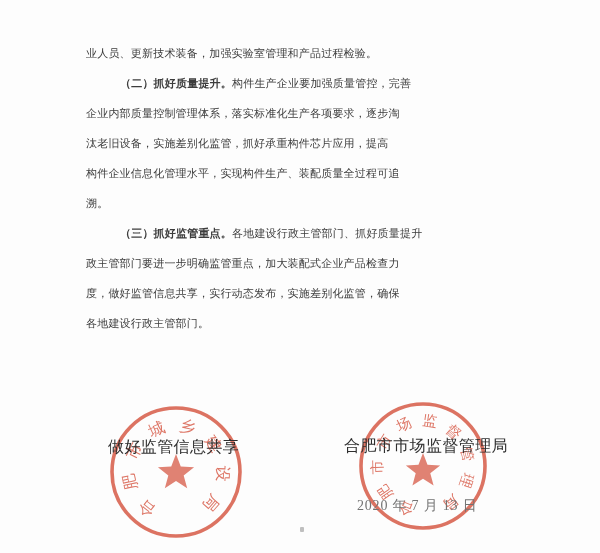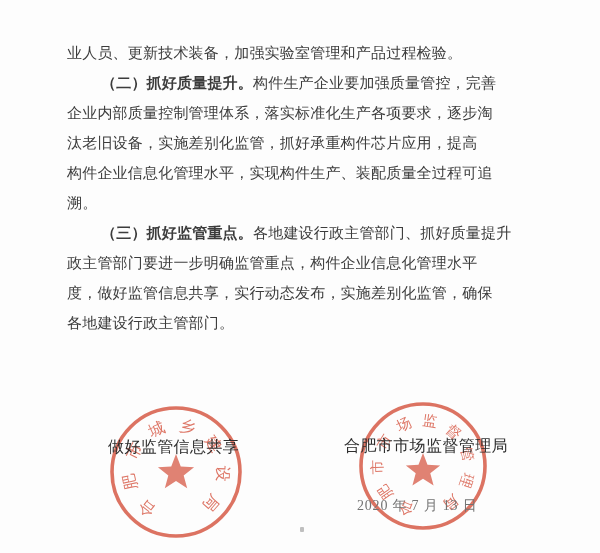--- a/index.html
+++ b/index.html
@@ -2,22 +2,22 @@
 <html><head>
 <meta charset="utf-8">
 <style>
   html,body{margin:0;padding:0;background:#ffffff;}
   .page{
     position:relative;width:600px;height:553px;overflow:hidden;
     background:#fdfdfd;
     font-family:"Liberation Serif","DejaVu Serif",serif;
   }
   .doc-text{
-    position:absolute;left:67px;top:38px;width:486px;
-    font-size:15px;line-height:30px;color:#3c3c3c;
+    position:absolute;left:86px;top:38px;width:486px;
+    font-size:11px;line-height:30px;color:#3c3c3c;
   }
   .body-line{white-space:nowrap;letter-spacing:0.2px;}
   .body-line.indent{padding-left:34px;}
   .seg-bold{font-weight:bold;margin-top:8px;}
   .overlay-text{
     position:absolute;z-index:3;color:#2e2e2e;white-space:nowrap;
     font-size:16px;letter-spacing:0.4px;
   }
   #agency-left{left:108px;top:437px;}
   #agency-right{left:344px;top:436px;}
@@ -34,21 +34,21 @@
 <div class="page">
 
   <div class="doc-text" id="doc-body">
       <div class="body-line"><span class="seg">业人员、更新技术装备，加强实验室管理和产品过程检验。</span></div>
       <div class="body-line indent"><span class="seg-bold">（二）抓好质量提升。</span><span class="seg">构件生产企业要加强质量管控，完善</span></div>
       <div class="body-line"><span class="seg">企业内部质量控制管理体系，落实标准化生产各项要求，逐步淘</span></div>
       <div class="body-line"><span class="seg">汰老旧设备，实施差别化监管，抓好承重构件芯片应用，提高</span></div>
       <div class="body-line"><span class="seg">构件企业信息化管理水平，实现构件生产、装配质量全过程可追</span></div>
       <div class="body-line"><span class="seg">溯。</span></div>
       <div class="body-line indent"><span class="seg-bold">（三）抓好监管重点。</span><span class="seg">各地建设行政主管部门、抓好质量提升</span></div>
-      <div class="body-line"><span class="seg">政主管部门要进一步明确监管重点，构件企业信息化管理水平</span></div>
+      <div class="body-line"><span class="seg">政主管部门要进一步明确监管重点，加大装配式企业产品检查力</span></div>
       <div class="body-line"><span class="seg">度，做好监管信息共享，实行动态发布，实施差别化监管，确保</span></div>
       <div class="body-line"><span class="seg">各地建设行政主管部门。</span></div>
     </div>
 
   <div class="seal" id="seal-left" style="left: 103px; top: 399px;"><svg width="146" height="146" viewBox="0 0 146 146">
         <circle cx="73" cy="73" r="64" fill="none" stroke="#d5523e" stroke-width="3.6" stroke-opacity="0.92"></circle>
         <polygon points="0,-1 0.2501,-0.3441 0.9511,-0.309 0.4045,0.1315 0.5878,0.809 0,0.425 -0.5878,0.809 -0.4045,0.1315 -0.9511,-0.309 -0.2501,-0.3441" transform="translate(73 74) scale(19)" fill="#d5523e" fill-opacity="0.82"></polygon>
         <g transform="rotate(-5 73 73)">
           <text x="73" y="26" text-anchor="middle" dominant-baseline="central" font-size="16" font-family="&quot;Liberation Serif&quot;,&quot;DejaVu Serif&quot;,serif" fill="#d5523e" fill-opacity="0.9" transform="rotate(-136 73 73)">合</text>
           <text x="73" y="26" text-anchor="middle" dominant-baseline="central" font-size="16" font-family="&quot;Liberation Serif&quot;,&quot;DejaVu Serif&quot;,serif" fill="#d5523e" fill-opacity="0.9" transform="rotate(-97.14285714285714 73 73)">肥</text>

